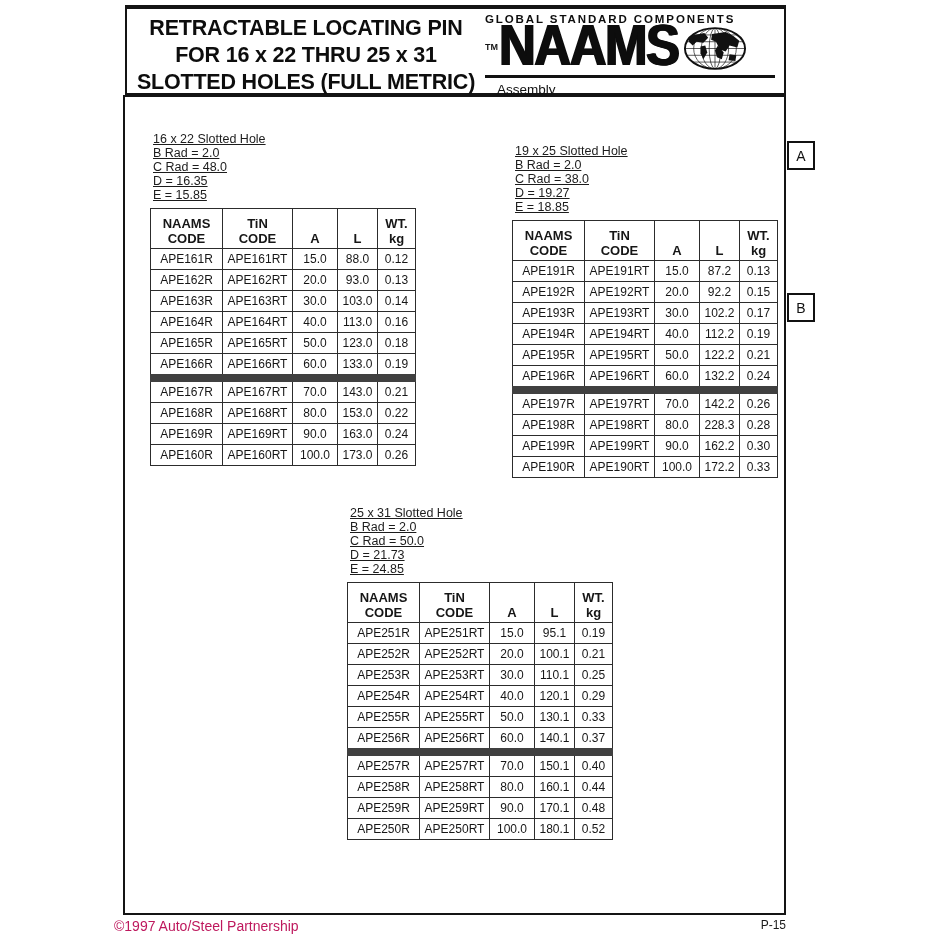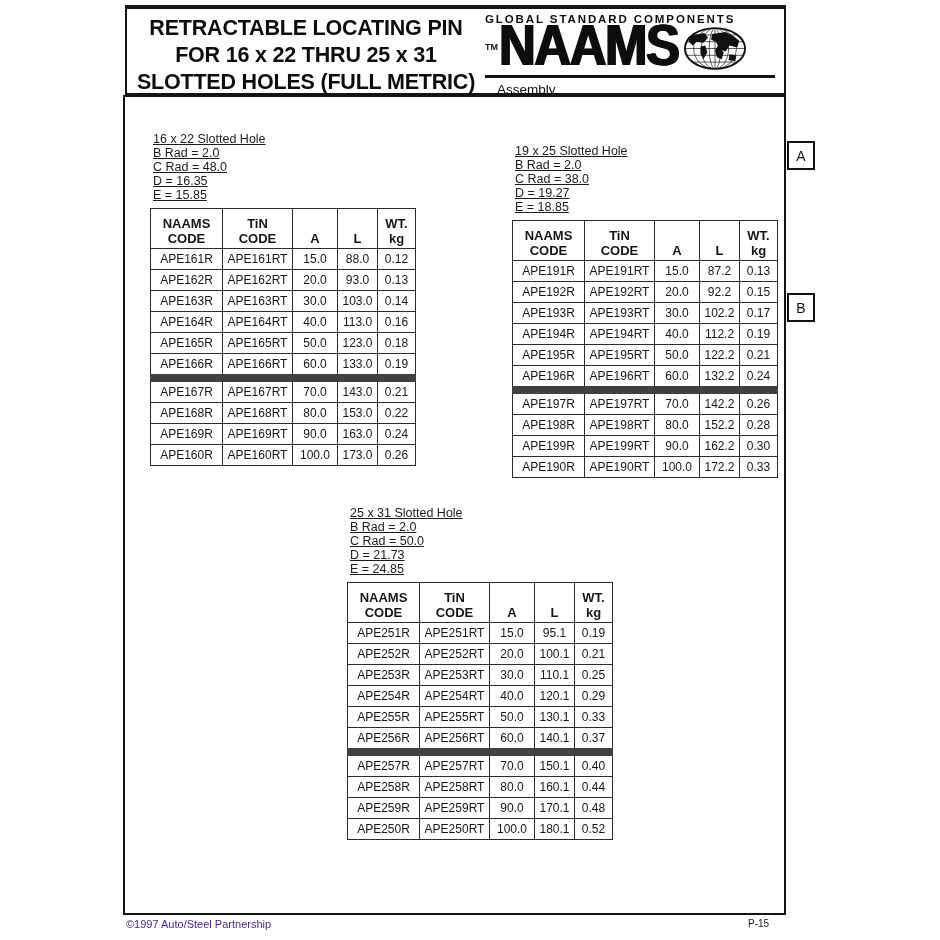--- a/index.html
+++ b/index.html
@@ -39,25 +39,25 @@
   .tb-2{left:347px;top:506px;}
   .notes{font-size:12.5px;line-height:14px;color:#1c1c1c;padding-left:3px;text-decoration:underline;}
   .spec-table{border-collapse:collapse;table-layout:fixed;width:265px;margin-top:6px;background:#fff;}
   .spec-table th,.spec-table td{border:1px solid #2c2c2c;text-align:center;padding:0;color:#161616;}
   .spec-table th{height:37px;vertical-align:bottom;font-size:13px;font-weight:bold;
                  line-height:15px;padding-bottom:2px;white-space:pre-line;}
   .spec-table td{height:20px;font-size:12px;}
   .spec-table tr.group-sep td{border-top:8px solid #404040;}
 
   
-  .footer-copyright{position:absolute;left:126px;top:918px;font-size:11px;color:#4c1d95;}
+  .footer-copyright{position:absolute;left:114px;top:918px;font-size:14px;color:#be185d;}
   .footer-notice{position:absolute;left:480px;top:942px;transform:translateX(-50%);
                  font-size:13.5px;color:#1d4ed8;white-space:nowrap;}
-  .footer-page{position:absolute;top:918px;left:748px;width:38px;
-               font-size:10px;color:#1a1a1a;}
+  .footer-page{position:absolute;top:918px;left:748px;width:38px;text-align:right;
+               font-size:12px;color:#1a1a1a;}
 </style>
 </head>
 <body>
 
 <div class="page">
 
   <div class="header-box">
     <div class="doc-title">
       <div>RETRACTABLE LOCATING PIN</div>
       <div>FOR 16 x 22 THRU 25 x 31</div>
@@ -287,21 +287,21 @@
             <td>APE197R</td>
             <td>APE197RT</td>
             <td>70.0</td>
             <td>142.2</td>
             <td>0.26</td>
           </tr>
           <tr>
             <td>APE198R</td>
             <td>APE198RT</td>
             <td>80.0</td>
-            <td>152.2</td>
+            <td>228.3</td>
             <td>0.28</td>
           </tr>
           <tr>
             <td>APE199R</td>
             <td>APE199RT</td>
             <td>90.0</td>
             <td>162.2</td>
             <td>0.30</td>
           </tr>
           <tr>

